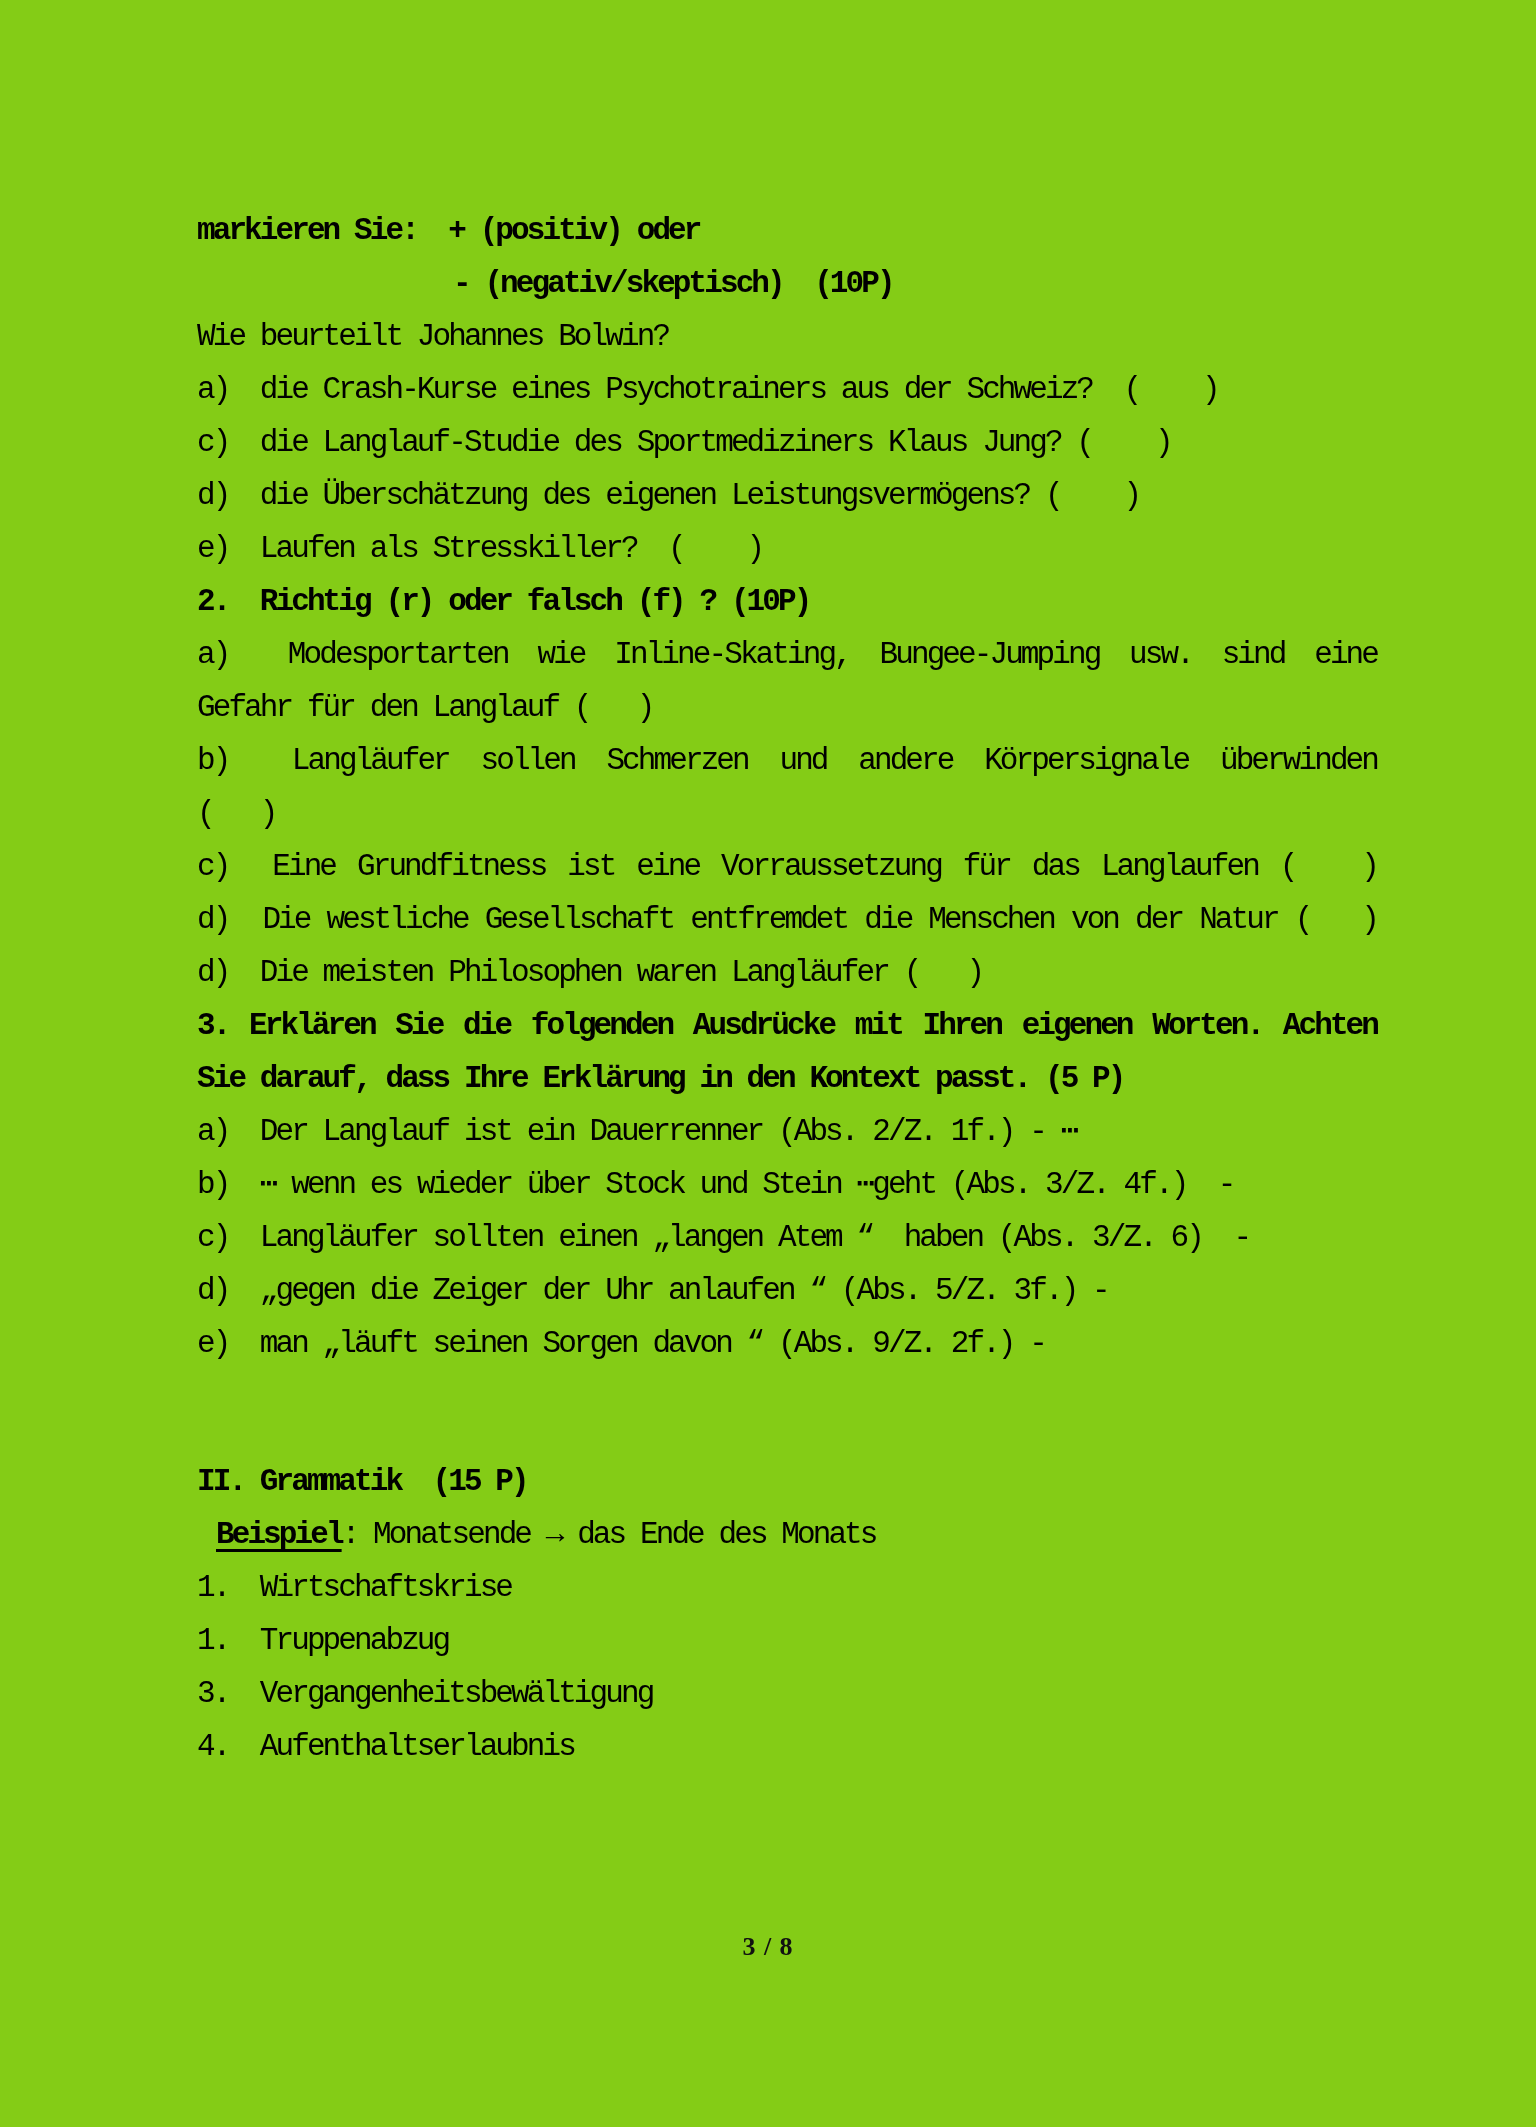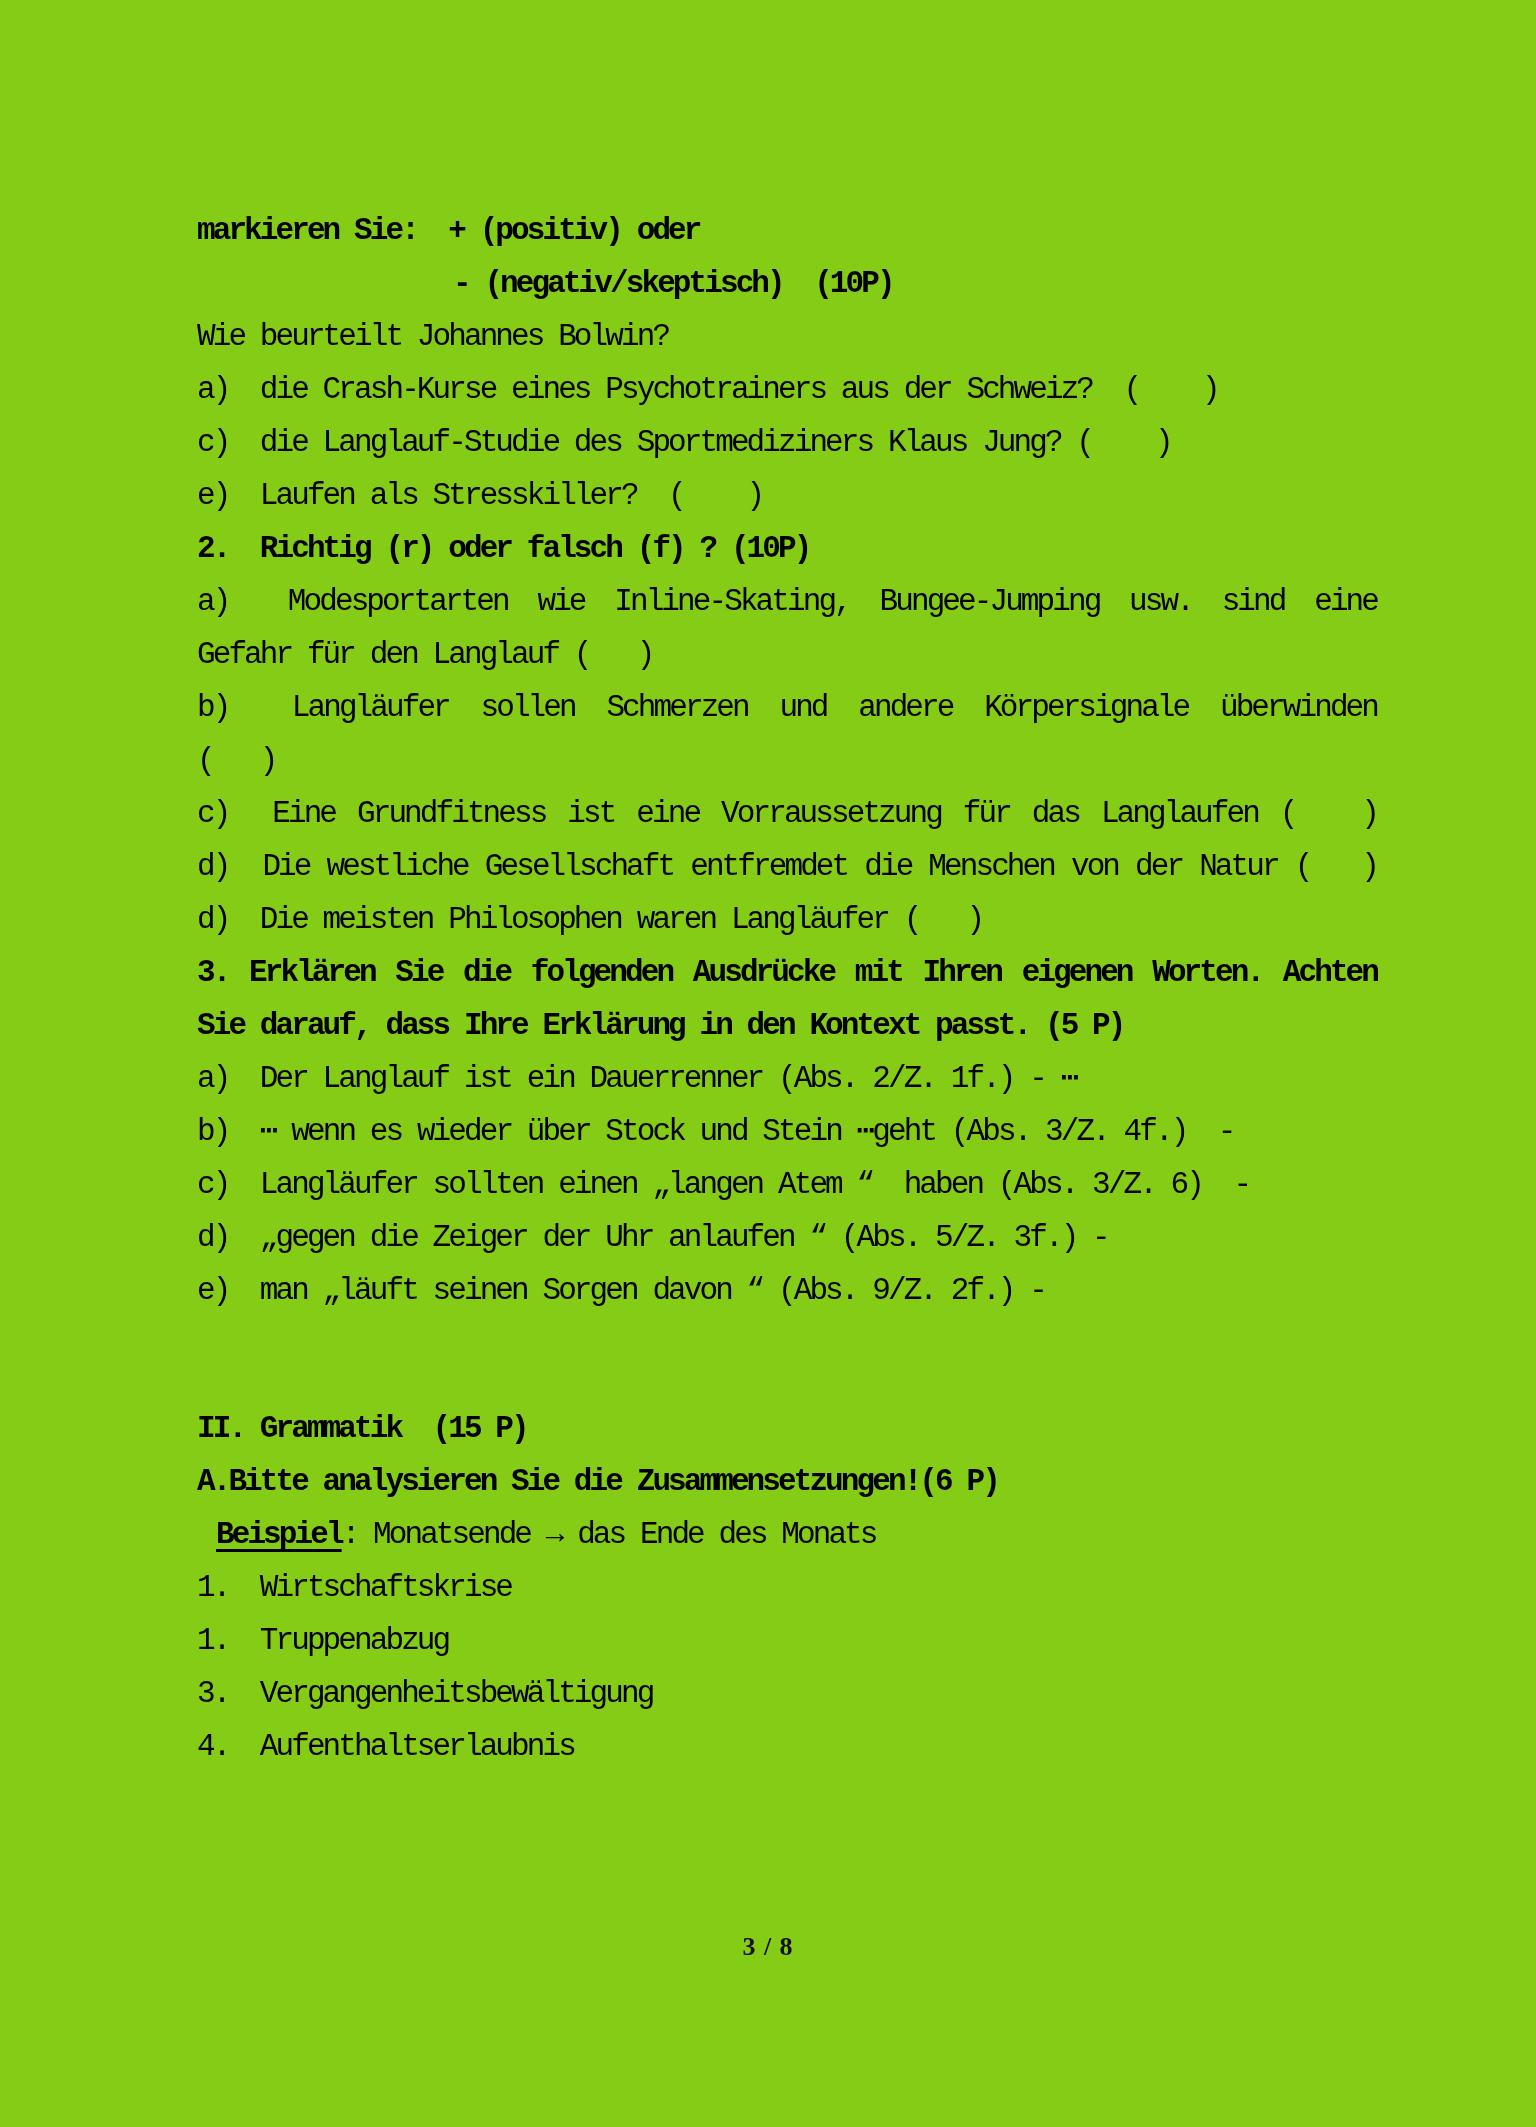--- a/index.html
+++ b/index.html
@@ -70,39 +70,39 @@
 </head>
 <body>
 
 <div class="page">
   <div class="text-block">
     <div class="line bold">markieren Sie:  + (positiv) oder</div>
     <div class="line bold indent-deep">- (negativ/skeptisch)  (10P)</div>
     <div class="line">Wie beurteilt Johannes Bolwin?</div>
     <div class="line">a)  die Crash-Kurse eines Psychotrainers aus der Schweiz?  (    )</div>
     <div class="line">c)  die Langlauf-Studie des Sportmediziners Klaus Jung? (    )</div>
+    <div class="line">d)  die Überschätzung des eigenen Leistungsvermögens? (    )</div>
     <div class="line">e)  Laufen als Stresskiller?  (    )</div>
     <div class="line bold">2.  Richtig (r) oder falsch (f) ? (10P)</div>
     <div class="line justify">a)  Modesportarten wie Inline-Skating, Bungee-Jumping usw. sind eine</div>
     <div class="line">Gefahr für den Langlauf (   )</div>
     <div class="line justify">b)  Langläufer sollen Schmerzen und andere Körpersignale überwinden</div>
     <div class="line">(   )</div>
     <div class="line justify">c)  Eine Grundfitness ist eine Vorraussetzung für das Langlaufen (   )</div>
     <div class="line justify">d)  Die westliche Gesellschaft entfremdet die Menschen von der Natur (   )</div>
     <div class="line">d)  Die meisten Philosophen waren Langläufer (   )</div>
     <div class="line bold justify">3. Erklären Sie die folgenden Ausdrücke mit Ihren eigenen Worten. Achten</div>
     <div class="line bold">Sie darauf, dass Ihre Erklärung in den Kontext passt. (5 P)</div>
     <div class="line">a)  Der Langlauf ist ein Dauerrenner (Abs. 2/Z. 1f.) - ⋯</div>
     <div class="line">b)  ⋯ wenn es wieder über Stock und Stein ⋯geht (Abs. 3/Z. 4f.)  -</div>
     <div class="line">c)  Langläufer sollten einen „langen Atem “  haben (Abs. 3/Z. 6)  -</div>
     <div class="line">d)  „gegen die Zeiger der Uhr anlaufen “ (Abs. 5/Z. 3f.) -</div>
     <div class="line">e)  man „läuft seinen Sorgen davon “ (Abs. 9/Z. 2f.) -</div>
     <div class="line gap"></div>
     <div class="line bold">II. Grammatik  (15 P)</div>
-    <div class="line bold">A.Bitte analysieren Sie die Zusammensetzungen!(6 P)</div>
     <div class="line indent-sm"><span class="u-bold">Beispiel</span><span>: Monatsende → das Ende des Monats</span></div>
     <div class="line">1.  Wirtschaftskrise</div>
     <div class="line">1.  Truppenabzug</div>
     <div class="line">3.  Vergangenheitsbewältigung</div>
     <div class="line">4.  Aufenthaltserlaubnis</div>
   </div>
   <div class="footer">3 / 8</div>
 </div>
 
 </body></html>

